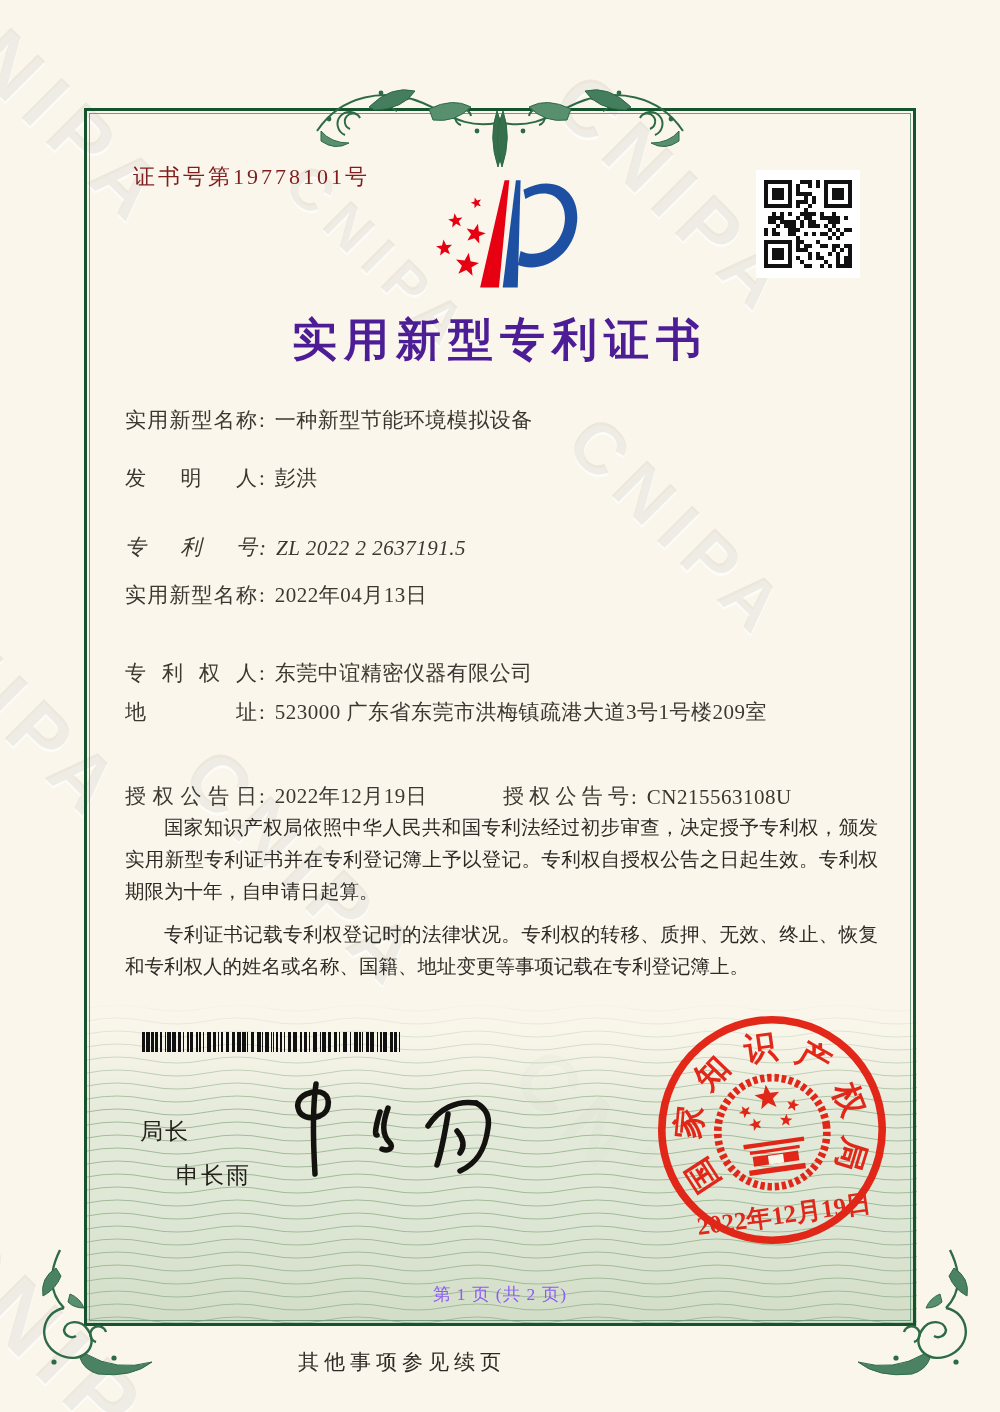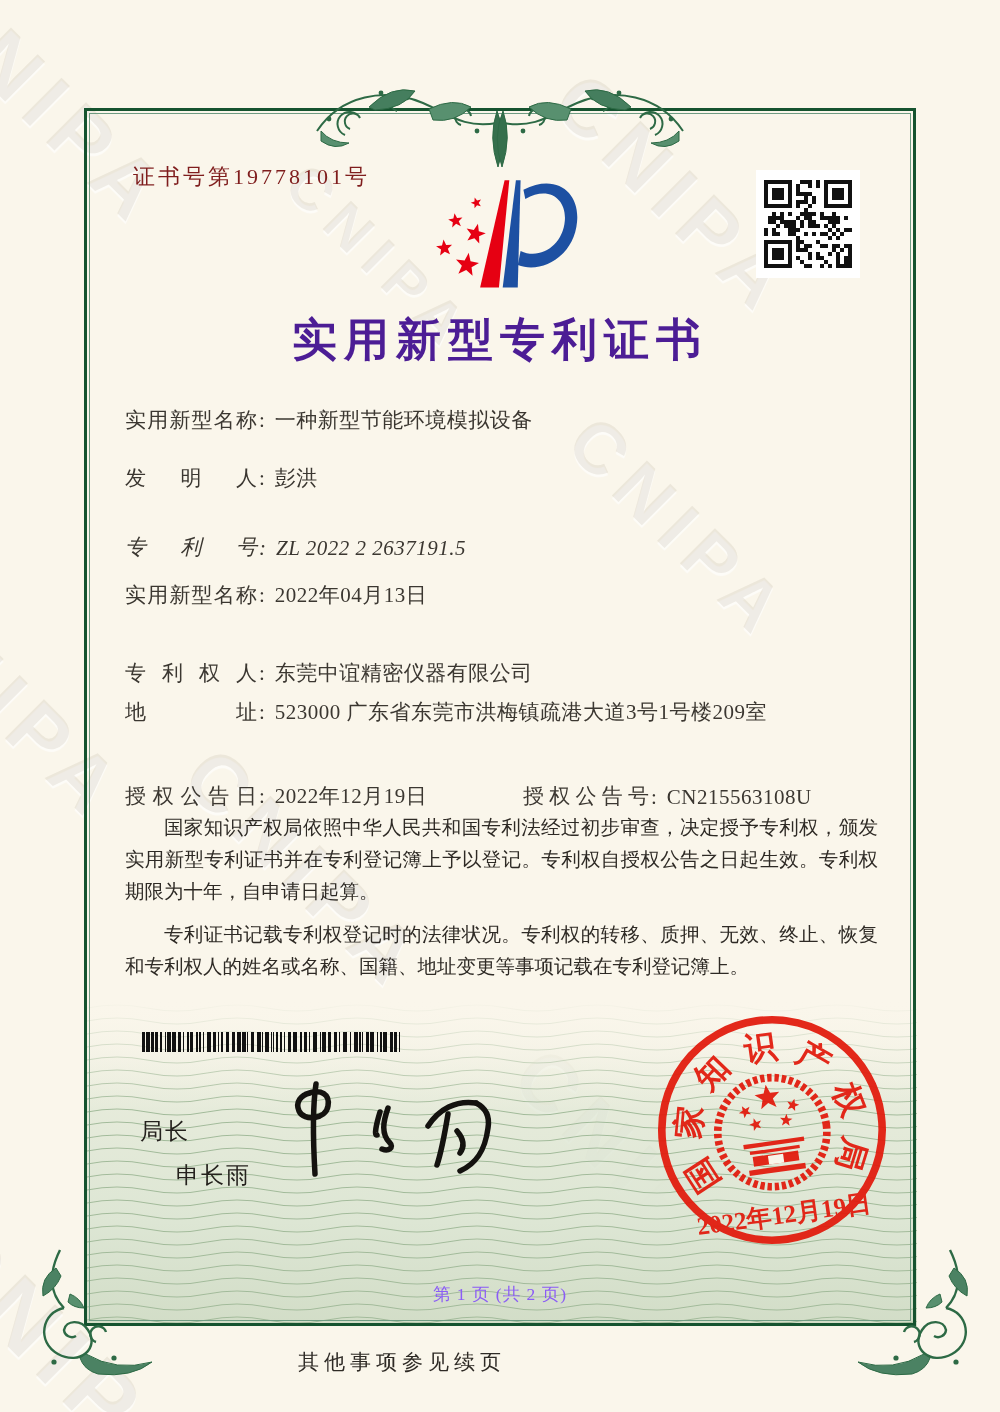--- a/index.html
+++ b/index.html
@@ -51,21 +51,21 @@
     font-size:45px;font-weight:bold;letter-spacing:7px;color:#4c1d95;z-index:3;
   }
   
   .field-row{position:absolute;left:125px;font-size:21px;color:#3b3731;z-index:3;white-space:nowrap;}
   .flabel{
     display:inline-block;width:132px;text-align:justify;text-align-last:justify;
     vertical-align:bottom;
   }
   .fcolon{display:inline-block;margin:0 10px 0 2px;}
   .fvalue{letter-spacing:0.5px;}
-  .grant-no-part{position:absolute;left:378px;top:0;margin-left:20px;}
+  .grant-no-part{position:absolute;left:378px;top:0;}
   .flabel2{
     display:inline-block;width:126px;text-align:justify;text-align-last:justify;vertical-align:bottom;
   }
   
   .body-text{
     position:absolute;left:125px;top:812px;width:753px;z-index:3;
     font-size:19.5px;line-height:1.64;color:#2e2a25;text-align:justify;
   }
   .body-text p{margin:0 0 11px 0;text-indent:2em;}
   

